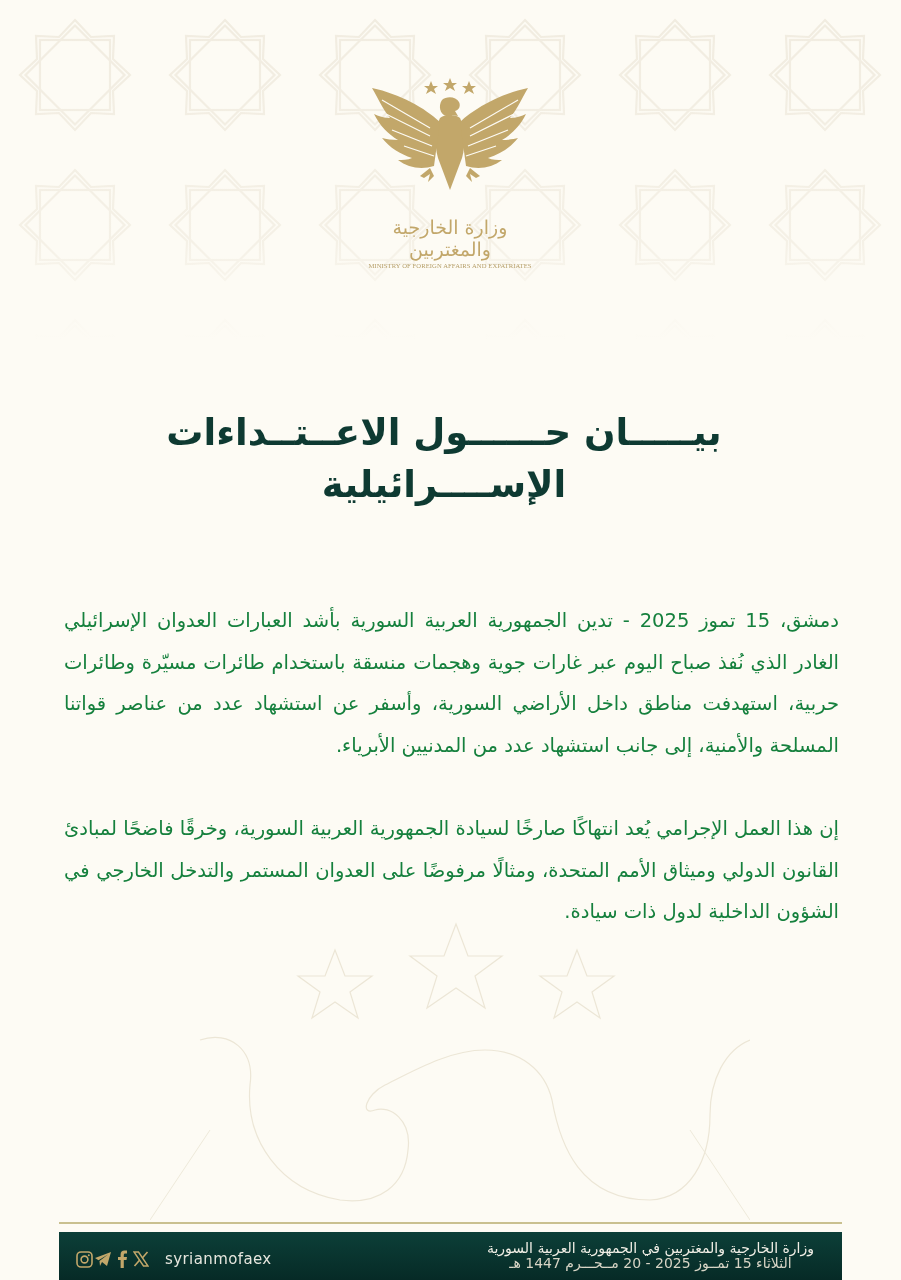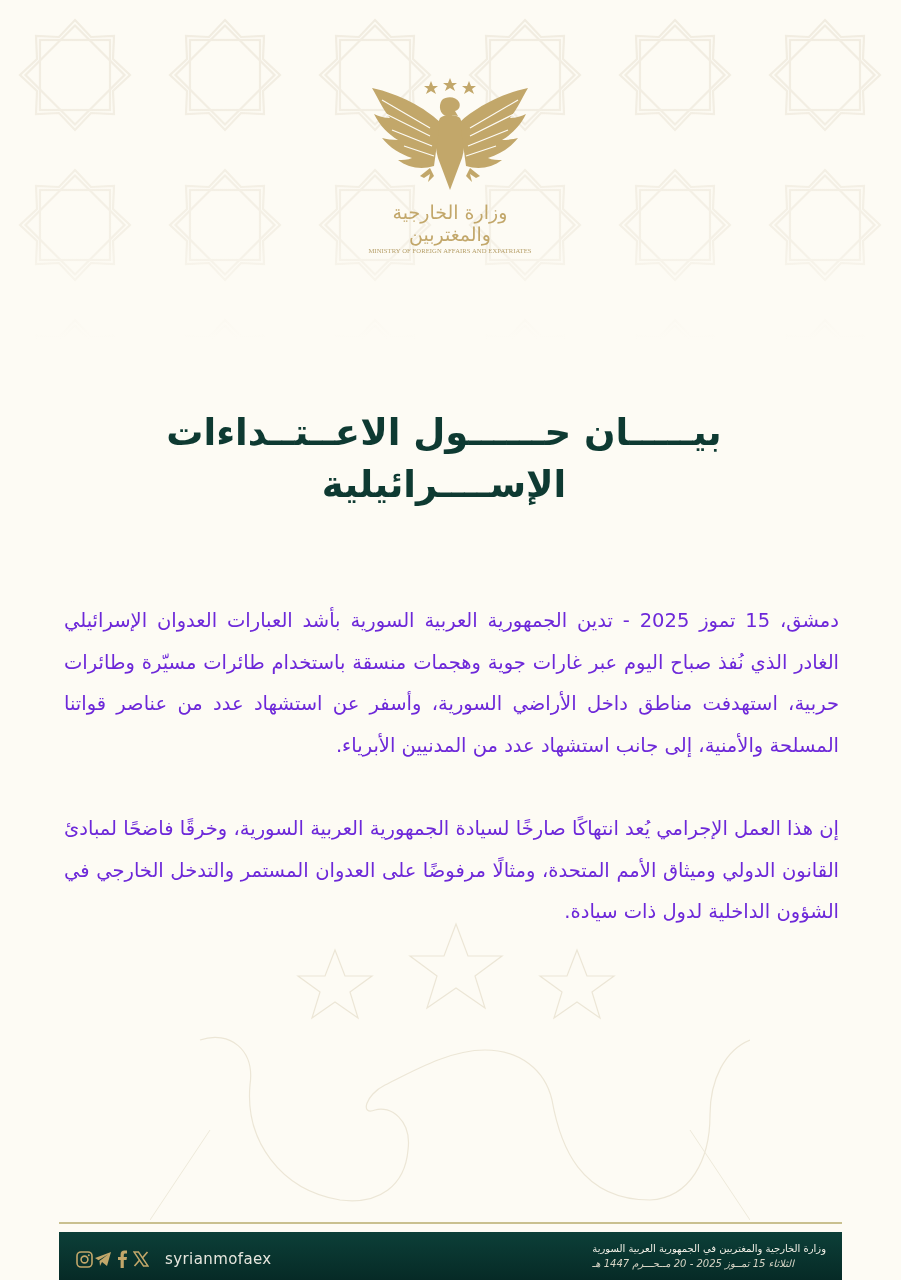--- a/index.html
+++ b/index.html
@@ -35,21 +35,21 @@
     }
     .logo svg.eagle {
       display: block;
       margin: 0 auto;
     }
     .logo-ar {
       font-family: "DejaVu Serif", serif;
       color: #c2a76a;
       font-size: 19px;
       direction: rtl;
-      margin-top: 5px;
+      margin-top: 20px;
       line-height: 22px;
       letter-spacing: 0px;
     }
     .logo-en {
       font-family: "Liberation Serif", serif;
       color: #b59e68;
       font-size: 6.6px;
       letter-spacing: 0.1px;
       margin-top: 2px;
       white-space: nowrap;
@@ -68,21 +68,21 @@
       line-height: 52px;
     }
     .body-text {
       position: absolute;
       right: 62px;
       top: 600px;
       width: 775px;
       direction: rtl;
       text-align: justify;
       text-align-last: right;
-      color: #6d28d9;
+      color: #15803d;
       font-family: "DejaVu Sans", sans-serif;
       font-size: 19.5px;
       line-height: 41.5px;
     }
     .body-text p {
       margin: 0 0 42px 0;
     }
     .footer-rule {
       position: absolute;
       left: 59px; top: 1222px;
@@ -111,32 +111,31 @@
     }
     .handle {
       margin-left: 14px;
       color: #e6e6de;
       font-family: "DejaVu Sans", sans-serif;
       font-size: 15px;
       letter-spacing: 0.4px;
     }
     .footer-right {
       position: absolute;
-      right: 16px; top: 9px;
-      direction: rtl;
-      text-align: left;
+      right: 28px; top: 9px;
+      direction: rtl;
+      text-align: center;
       color: #f1efe6;
       font-family: "DejaVu Sans", sans-serif;
-      font-size: 10px;
+      font-size: 14px;
       line-height: 15px;
       white-space: nowrap;
     }
     .footer-right .date {
       color: #d8d5c6;
-      font-style: italic;
     }
   </style>
 </head>
 <body>
 
 <svg class="bg-pattern" viewBox="0 0 901 340">
   <defs>
     <pattern id="star8" x="0" y="0" width="150" height="150" patternUnits="userSpaceOnUse">
       <g fill="none" stroke="#f1ece0" stroke-width="2.2">
         <polygon points="75,20 91,37 114,36 113,59 130,75 113,91 114,114 91,113 75,130 59,113 36,114 37,91 20,75 37,59 36,36 59,37"></polygon>

